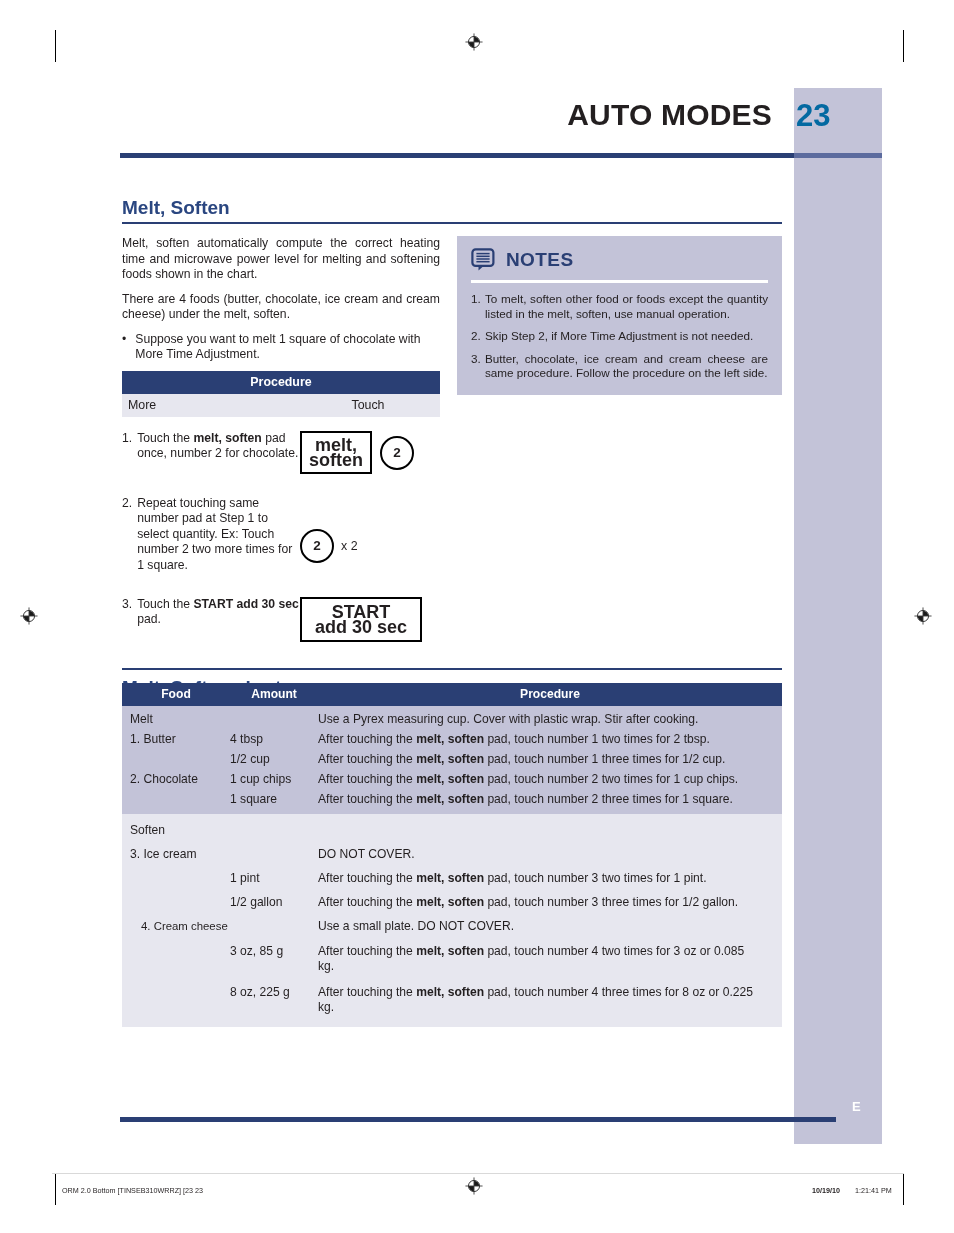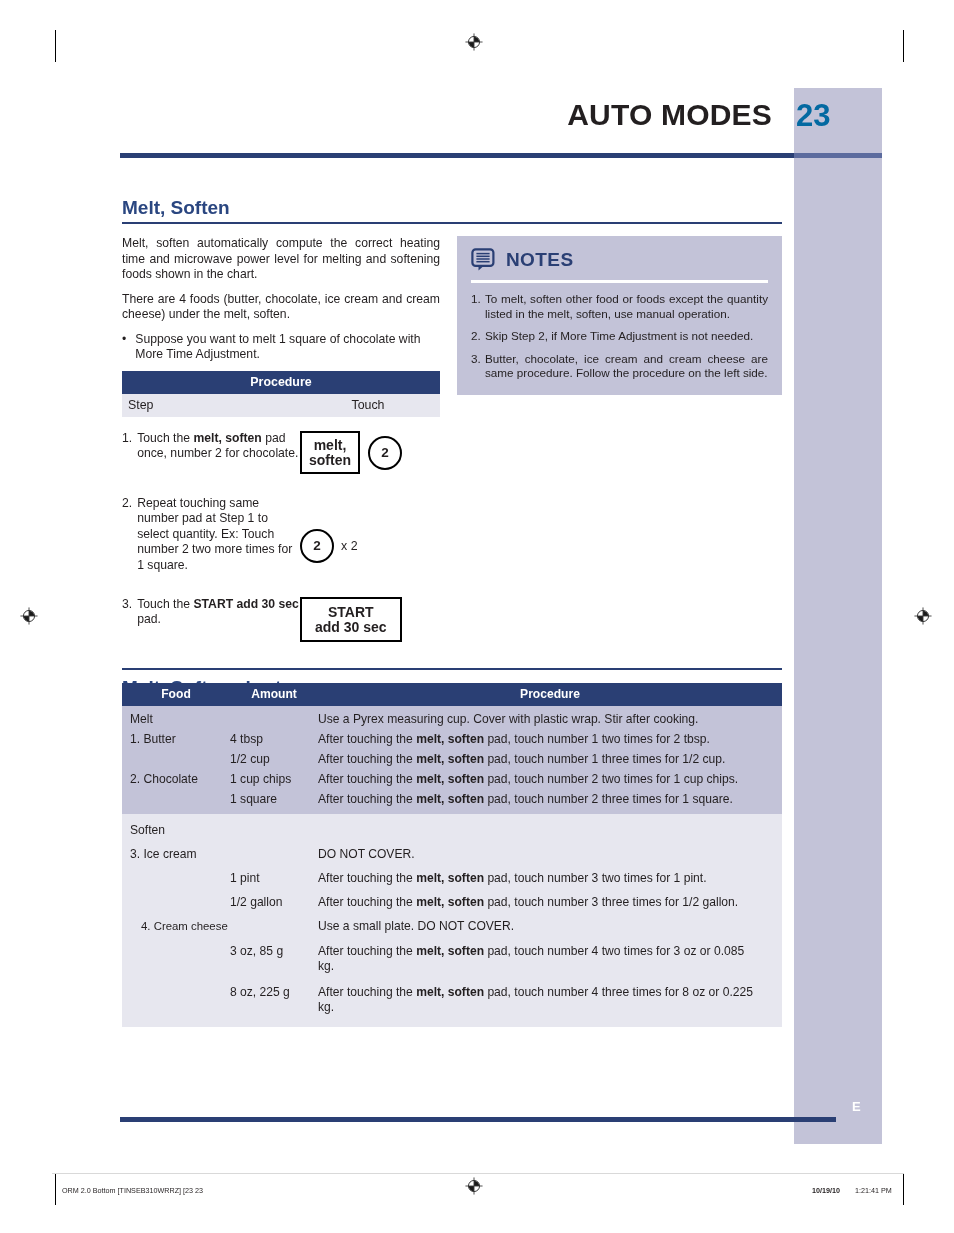--- a/index.html
+++ b/index.html
@@ -146,21 +146,21 @@
   }
   .step-txt .num { flex: 0 0 auto; }
   .step-visual {
     flex: 1;
     display: flex;
     align-items: center;
   }
 
   .pad-box {
     border: 2px solid #000;
-    font-size: 14px;
+    font-size: 18px;
     font-weight: bold;
     line-height: 14.5px;
     text-align: center;
     padding: 5px 7px;
     background: #fff;
   }
   .pad-circle {
     width: 30px;
     height: 30px;
     border: 2px solid #000;
@@ -337,21 +337,21 @@
   <div class="para">There are 4 foods (butter, chocolate, ice cream and cream cheese) under the melt, soften.</div>
   <div class="bullet">
     <span class="dot">•</span>
     <span class="btxt">Suppose you want to melt 1 square of chocolate with More Time Adjustment.</span>
   </div>
 </div>
 
 <div class="proc">
   <div class="proc-head">Procedure</div>
   <div class="proc-sub">
-    <div class="c1">Step</div>
+    <div class="c1">More</div>
     <div class="c2">Touch</div>
   </div>
 
   <div class="step-row" style="margin-top:14px;">
     <div class="step-txt">
       <span class="num">1.</span>
       <span><span>Touch the </span><b>melt, soften</b><span> pad once, number 2 for chocolate.</span></span>
     </div>
     <div class="step-visual">
       <div class="pad-box">

